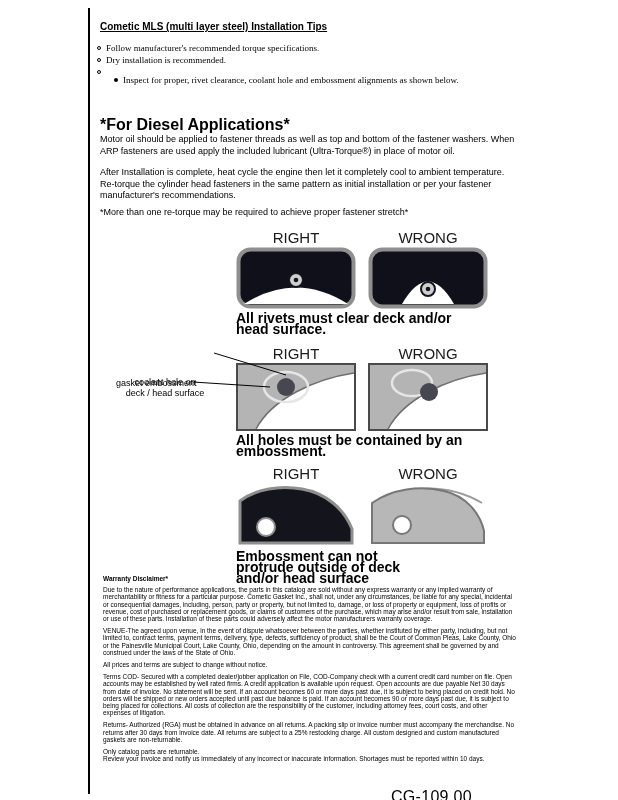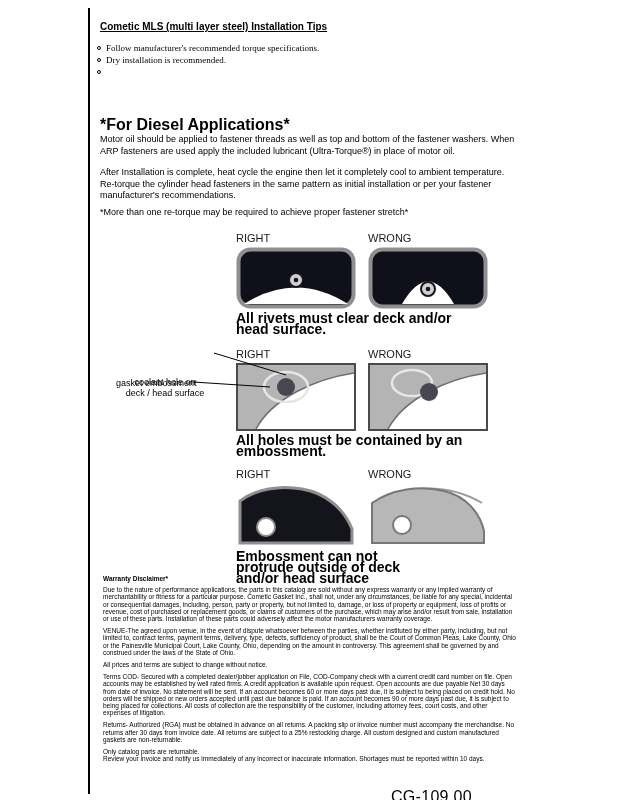--- a/index.html
+++ b/index.html
@@ -21,21 +21,21 @@
   .b2 { width:4px; height:4px; background:#000; border-radius:50%; margin:4px 5px 0 0; flex:none; }
 
   .diesel-h { position:absolute; left:100px; top:116px; font-size:16px; font-weight:bold; }
   .para { position:absolute; left:100px; width:418px; font-size:9px; line-height:11.5px; }
   .p1 { top:134px; }
   .p2 { top:167px; }
   .note { position:absolute; left:100px; top:207px; font-size:9px; }
 
   .diagrams { position:absolute; left:236px; top:231px; width:252px; }
   .dg-headers { display:flex; gap:12px; height:14px; }
-  .dg-h { width:120px; font-size:11px; line-height:14px; color:#1a1a1a; }
+  .dg-h { width:120px; text-align:center; font-size:15px; line-height:14px; color:#1a1a1a; }
   .dg-panels { display:flex; gap:12px; margin-top:2px; }
   .dg-caption { font-size:14px; line-height:11px; margin-top:4px;font-weight:bold; }
   .mt12 { margin-top:12px; }
   .mt10 { margin-top:10px; }
   .cap3 { width:200px; }
 
   .lbl { position:absolute; font-size:9px; line-height:10.5px; }
   .lbl1 { left:116px; top:345px; width:98px; text-align:center;margin-top:32px; }
   .lbl2 { left:116px; top:378px; }
   .pointer { position:absolute; left:190px; top:350px; z-index:5; }
@@ -59,20 +59,24 @@
     <div class="tip l1">
       <span class="b1"></span>
       <span>Follow manufacturer's recommended torque specifications.</span>
     </div>
     <div class="tip l1">
       <span class="b1"></span>
       <span>Dry installation is recommended.</span>
     </div>
     <div class="tip l1">
       <span class="b1"></span>
+    </div>
+    <div class="tip l2">
+      <span class="b2"></span>
+      <span>Inspect for proper, rivet clearance, coolant hole and embossment alignments as shown below.</span>
     </div>
   </div>
 
   <div class="diesel-h">*For Diesel Applications*</div>
   <p class="para p1">Motor oil should be applied to fastener threads as well as top and bottom of the fastener washers. When ARP fasteners are used apply the included lubricant (Ultra-Torque®) in place of motor oil.</p>
   <p class="para p2">After Installation is complete, heat cycle the engine then let it completely cool to ambient temperature. Re-torque the cylinder head fasteners in the same pattern as initial installation or per your fastener manufacturer's recommendations.</p>
   <div class="note">*More than one re-torque may be required to achieve proper fastener stretch*</div>
 
   <div class="diagrams">
 

